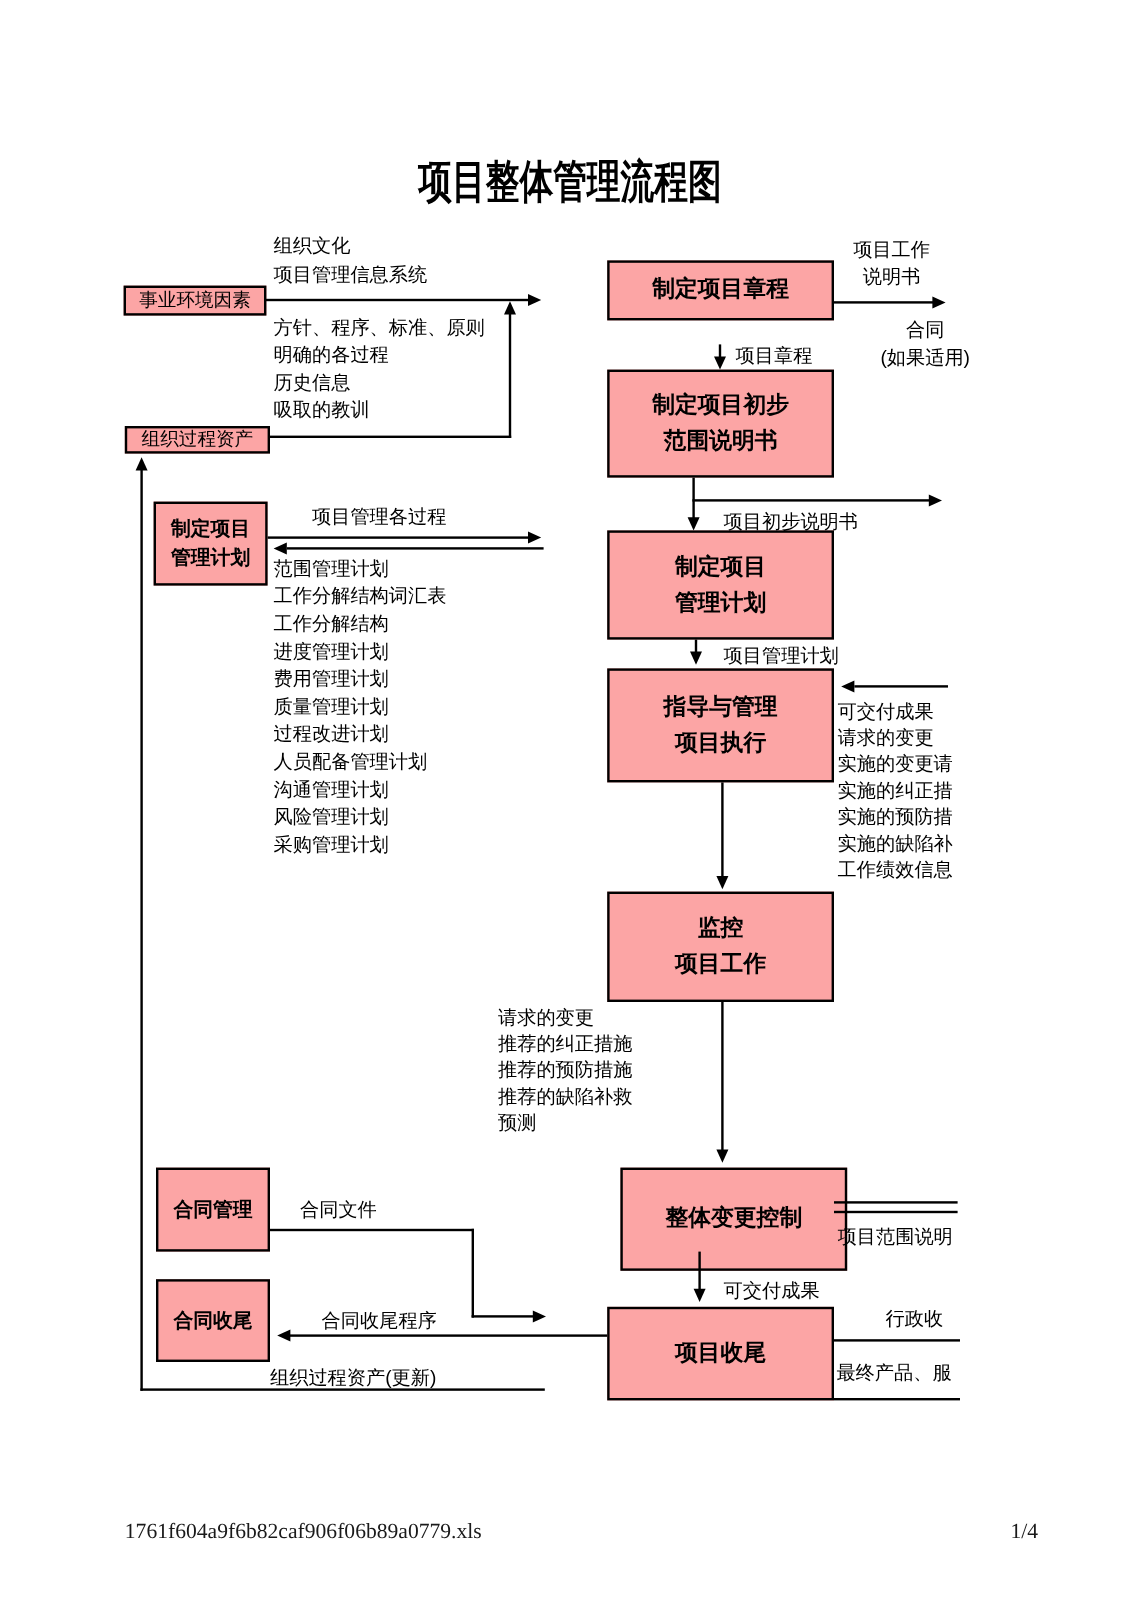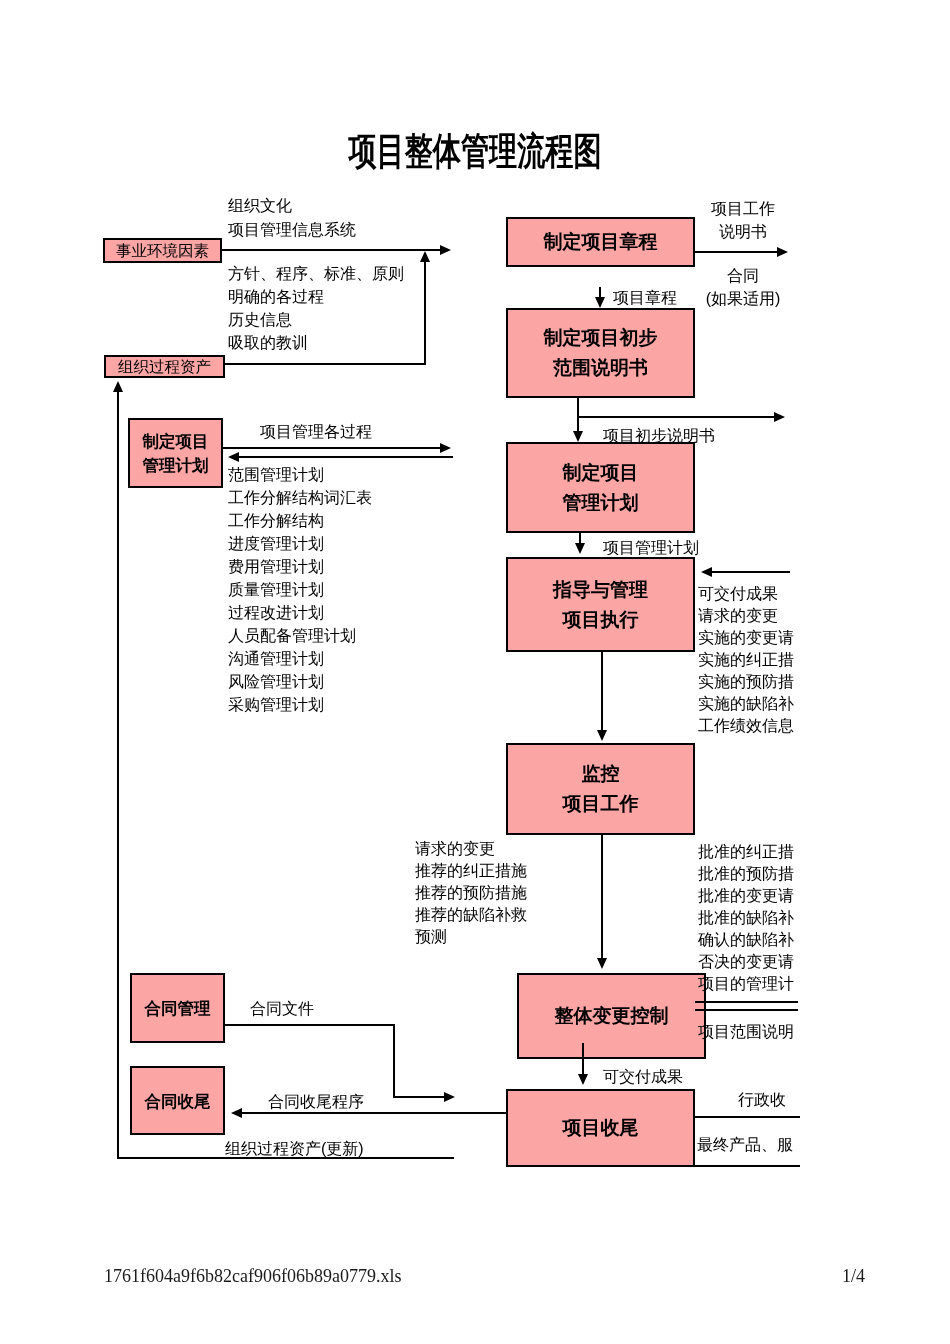--- a/index.html
+++ b/index.html
@@ -127,21 +127,21 @@
   <div class="lbl" style="left:613px;top:289px;">项目章程</div>
   <div class="lbl" style="left:603px;top:427px;">项目初步说明书</div>
   <div class="lbl" style="left:603px;top:539px;">项目管理计划</div>
   <div class="lbl" style="left:260px;top:423px;">项目管理各过程</div>
   <div class="lbl" style="left:603px;top:1068px;">可交付成果</div>
   <div class="lbl" style="left:250px;top:1000px;">合同文件</div>
   <div class="lbl" style="left:268px;top:1093px;">合同收尾程序</div>
   <div class="lbl" style="left:225px;top:1140px;">组织过程资产(更新)</div>
   <div class="lbl lbl-multi" style="left:695px;top:197px;width:96px;line-height:23px;">项目工作
 说明书</div>
-  <div class="lbl lbl-multi" style="left:690px;top:264px;width:106px;line-height:23px;">合同
+  <div class="lbl lbl-multi" style="left:718px;top:264px;width:106px;line-height:23px;">合同
 (如果适用)</div>
   <div class="lbl clip" style="left:738px;top:1091px;width:57px;">行政收</div>
   <div class="lbl clip" style="left:697px;top:1136px;width:98px;">最终产品、服</div>
   <div class="lbl clip" style="left:698px;top:1023px;width:97px;">项目范围说明</div>
 
   <div class="list" style="left:228px;top:194px;line-height:24px;">
     <div>组织文化</div>
     <div>项目管理信息系统</div>
   </div>
 
@@ -177,26 +177,17 @@
   </div>
 
   <div class="list" style="left:415px;top:838px;line-height:22px;">
     <div>请求的变更</div>
     <div>推荐的纠正措施</div>
     <div>推荐的预防措施</div>
     <div>推荐的缺陷补救</div>
     <div>预测</div>
   </div>
 
-  <div class="list clip" style="left:698px;top:841px;line-height:22px;width:97px;">
-    <div>批准的纠正措</div>
-    <div>批准的预防措</div>
-    <div>批准的变更请</div>
-    <div>批准的缺陷补</div>
-    <div>确认的缺陷补</div>
-    <div>否决的变更请</div>
-    <div>项目的管理计</div>
-  </div>
 
   <div class="footer-file">1761f604a9f6b82caf906f06b89a0779.xls</div>
   <div class="footer-page">1/4</div>
 
 </div>
 
 </body></html>

